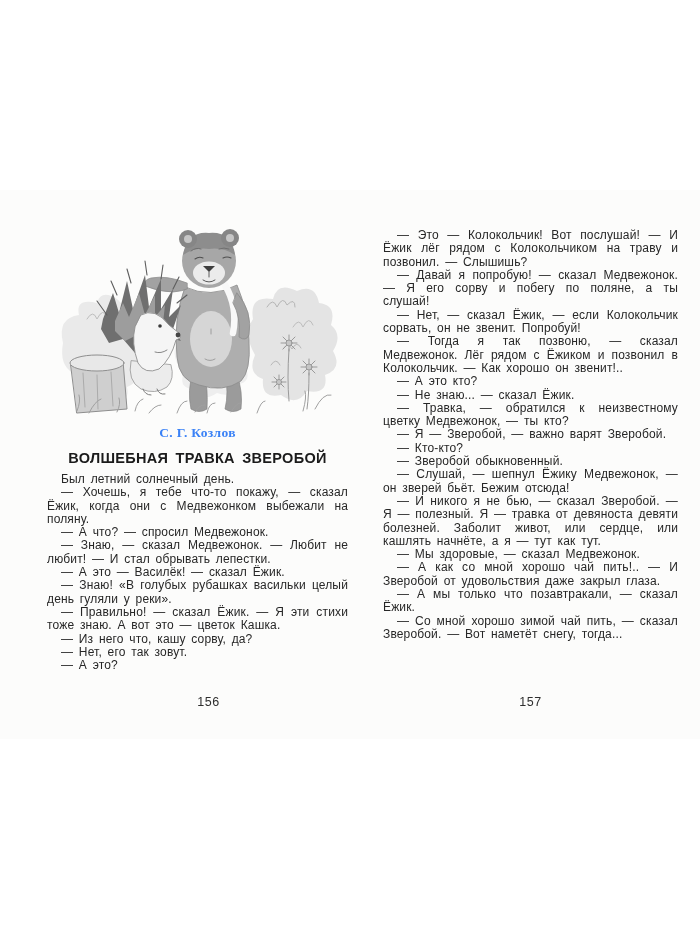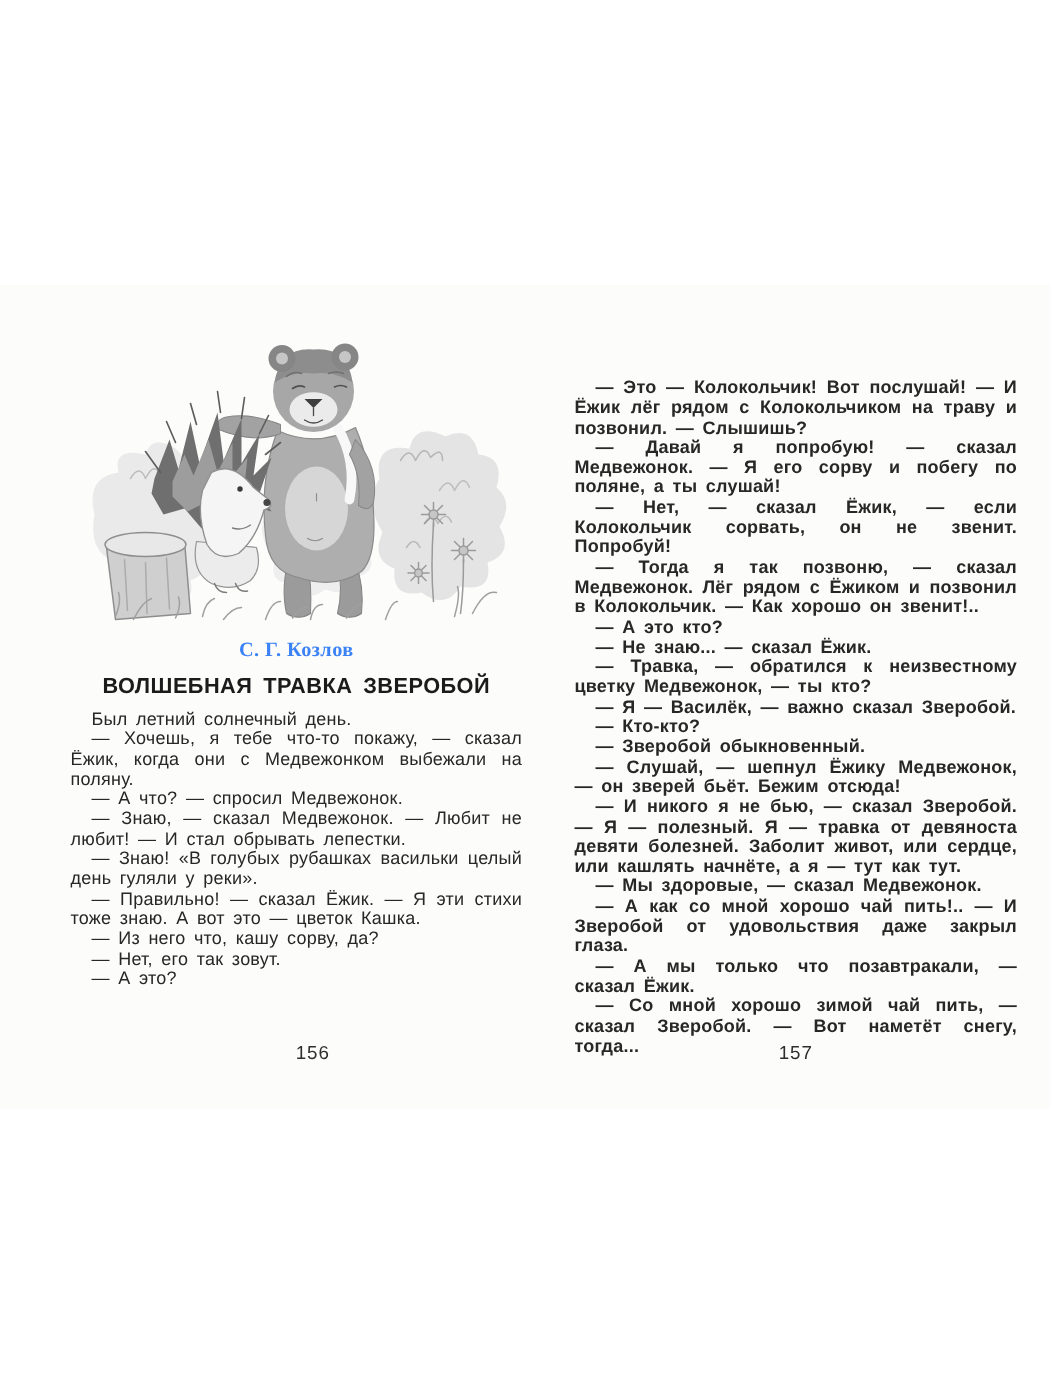--- a/index.html
+++ b/index.html
@@ -5,21 +5,21 @@
   html,body{margin:0;padding:0;}
   body{
     width:700px;height:933px;background:#ffffff;
     font-family:"Liberation Sans",sans-serif;
     -webkit-font-smoothing:antialiased;
   }
   .canvas{position:relative;width:700px;height:933px;overflow:hidden;background:#ffffff;}
   .page-band{position:absolute;left:0;top:190px;width:700px;height:549px;background:#fcfcfb;}
   .page{position:absolute;color:#262626;}
   .page-left{left:47px;top:190px;width:301px;}
-  .page-right{left:383px;top:246px;width:295px;font-weight:bold;}
+  .page-right{left:383px;top:223px;width:295px;}
   .illus{width:282px;height:194px;margin:33px auto 0 auto;display:block;}
   .author{
     margin-top:8px;text-align:center;
     font-family:"Liberation Serif",serif;font-weight:bold;
     font-size:13.5px;color:#3b82f6;letter-spacing:.3px;
   }
   .title{
     margin:8px 0 0 0;text-align:center;
     font-size:14.5px;font-weight:bold;color:#1b1b1b;
     letter-spacing:.3px;word-spacing:3px;line-height:18px;
@@ -103,38 +103,39 @@
       </g>
     </svg>
 
     <div class="author">С. Г. Козлов</div>
     <h1 class="title">ВОЛШЕБНАЯ ТРАВКА ЗВЕРОБОЙ</h1>
     <div class="bodytext">
         <p>Был летний солнечный день.</p>
         <p>— Хочешь, я тебе что-то покажу, — сказал Ёжик, когда они с Медвежонком выбежали на поляну.</p>
         <p>— А что? — спросил Медвежонок.</p>
         <p>— Знаю, — сказал Медвежонок. — Любит не любит! — И стал обрывать лепестки.</p>
+        <p>— А это — Василёк! — сказал Ёжик.</p>
         <p>— Знаю! «В голубых рубашках васильки целый день гуляли у реки».</p>
         <p>— Правильно! — сказал Ёжик. — Я эти стихи тоже знаю. А вот это — цветок Кашка.</p>
         <p>— Из него что, кашу сорву, да?</p>
         <p>— Нет, его так зовут.</p>
         <p>— А это?</p>
       </div>
   </div>
 
   <div class="page page-right">
     <div class="bodytext">
         <p>— Это — Колокольчик! Вот послушай! — И Ёжик лёг рядом с Колокольчиком на траву и позвонил. — Слышишь?</p>
         <p>— Давай я попробую! — сказал Медвежонок. — Я его сорву и побегу по поляне, а ты слушай!</p>
         <p>— Нет, — сказал Ёжик, — если Колокольчик сорвать, он не звенит. Попробуй!</p>
         <p>— Тогда я так позвоню, — сказал Медвежонок. Лёг рядом с Ёжиком и позвонил в Колокольчик. — Как хорошо он звенит!..</p>
         <p>— А это кто?</p>
         <p>— Не знаю... — сказал Ёжик.</p>
         <p>— Травка, — обратился к неизвестному цветку Медвежонок, — ты кто?</p>
-        <p>— Я — Василёк, — важно сказал Зверобой.</p>
+        <p>— Я — Зверобой, — важно варят Зверобой.</p>
         <p>— Кто-кто?</p>
         <p>— Зверобой обыкновенный.</p>
         <p>— Слушай, — шепнул Ёжику Медвежонок, — он зверей бьёт. Бежим отсюда!</p>
         <p>— И никого я не бью, — сказал Зверобой. — Я — полезный. Я — травка от девяноста девяти болезней. Заболит живот, или сердце, или кашлять начнёте, а я — тут как тут.</p>
         <p>— Мы здоровые, — сказал Медвежонок.</p>
         <p>— А как со мной хорошо чай пить!.. — И Зверобой от удовольствия даже закрыл глаза.</p>
         <p>— А мы только что позавтракали, — сказал Ёжик.</p>
         <p>— Со мной хорошо зимой чай пить, — сказал Зверобой. — Вот наметёт снегу, тогда...</p>
       </div>
   </div>

